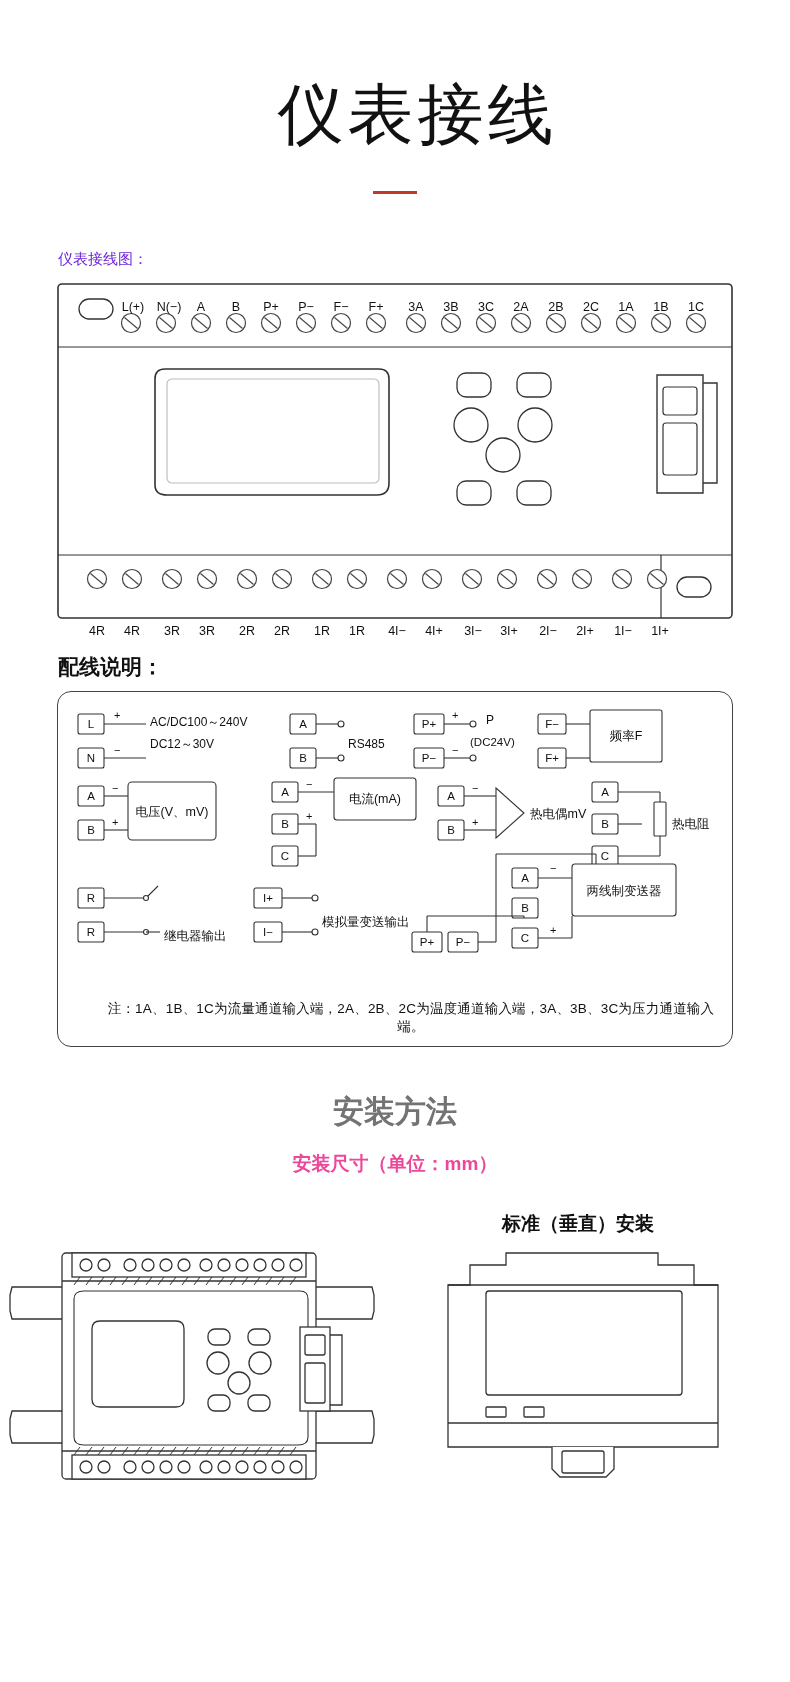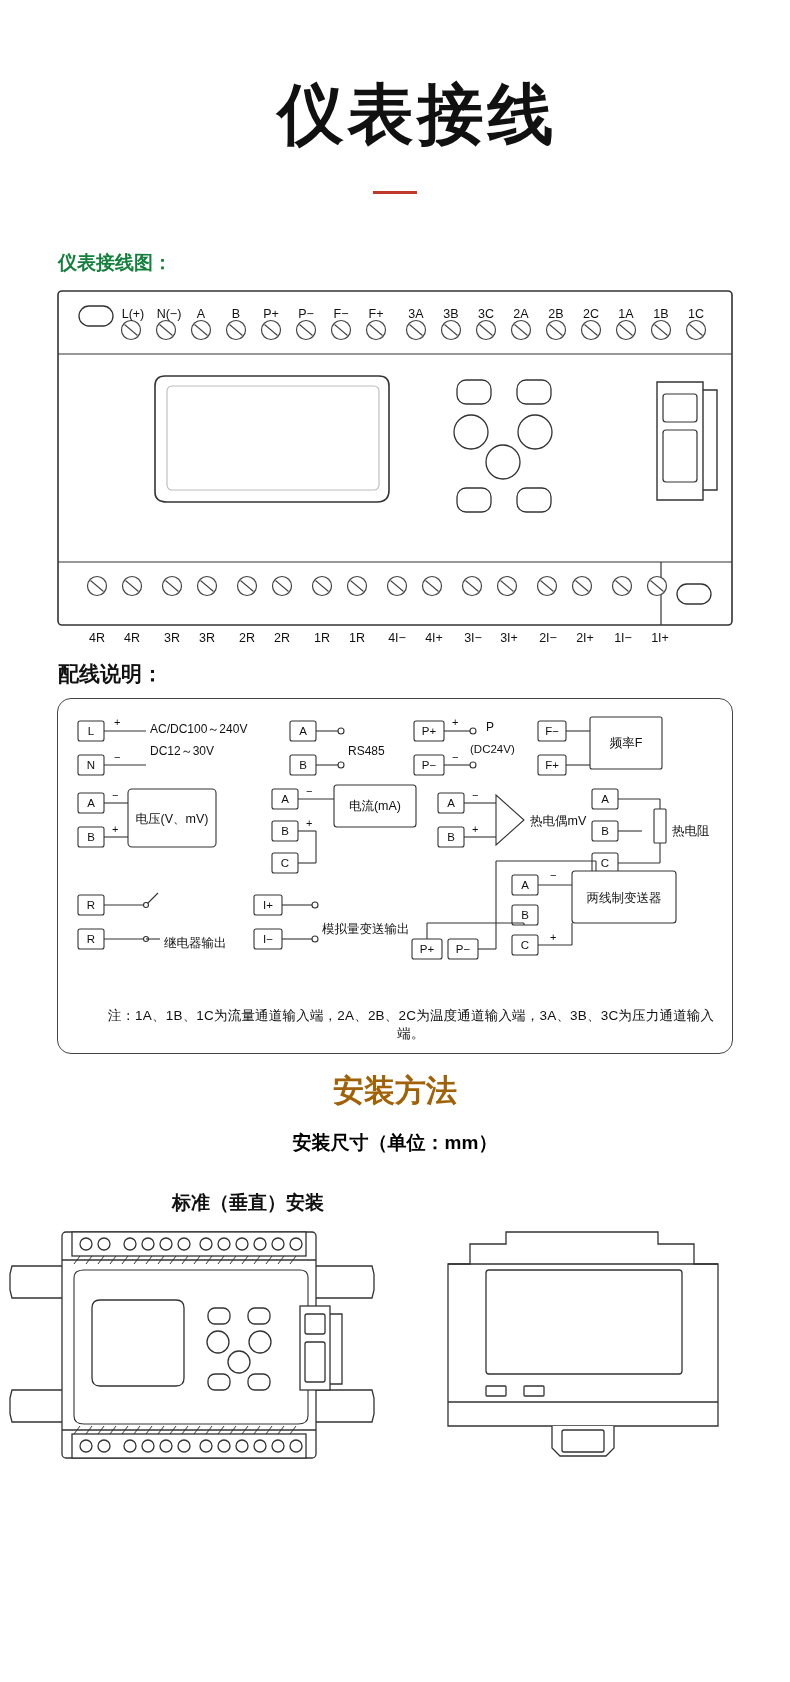--- a/index.html
+++ b/index.html
@@ -14,64 +14,64 @@
     min-height: 1682px;
     margin: 0 auto;
     position: relative;
     background: #fff;
     overflow: hidden;
   }
   
   .title {
     text-align: center;
     font-size: 66px;
-    font-weight: bold;
+    font-weight: normal;
     letter-spacing: 4px;
     padding-top: 78px;
     line-height: 1.1;
     color: #111;
     padding-left: 45px;
   }
   .title-rule {
     width: 44px;
     height: 3px;
     background: #c0392b;
     margin: 40px auto 0 auto;
   }
   
   .sec-head {
-    font-size: 19px;
-    font-weight: bold;
+    font-size: 15px;
+    font-weight: normal;
     margin-left: 58px;
     margin-top: 56px;
     margin-bottom: 14px;
-    color: #15803d;
+    color: #6d28d9;
   }
   .sec-head-2 {
     font-size: 21px;
     font-weight: bold;
     margin-left: 58px;
     margin-top: 8px;
     margin-bottom: 10px;
     color: #111;
   }
   .center-title {
     text-align: center;
     font-size: 31px;
     font-weight: bold;
-    margin-top: 16px;
-    color: #a16207;
+    margin-top: 44px;
+    color: #737373;
     font-family: Liberation Serif, serif;
   }
   .center-sub {
     text-align: center;
     font-size: 19px;
     font-weight: bold;
     margin-top: 18px;
-    color: #000000;
+    color: #ec4899;
   }
   
   .device-wrap {
     margin: 0 auto;
     width: 676px;
   }
   
   .legend-box {
     margin: 6px auto 0 auto;
     width: 676px;
@@ -84,22 +84,22 @@
     font-size: 13.5px;
     text-align: center;
     margin-top: 6px;
     color: #111;
     letter-spacing: 0.2px;
     margin-left: 32px;
   }
   
   .install-row {
     display: flex;
-    justify-content: space-between;
-    padding: 0 68px;
+    justify-content: flex-end;
+    padding: 0 32px;
     margin-top: 34px;
   }
   .install-cap {
     font-size: 19px;
     font-weight: bold;
     color: #111;
   }
   .cap-left { width: 360px; text-align: center; }
   .cap-right { width: 300px; text-align: center; }
   svg { display: block; }

